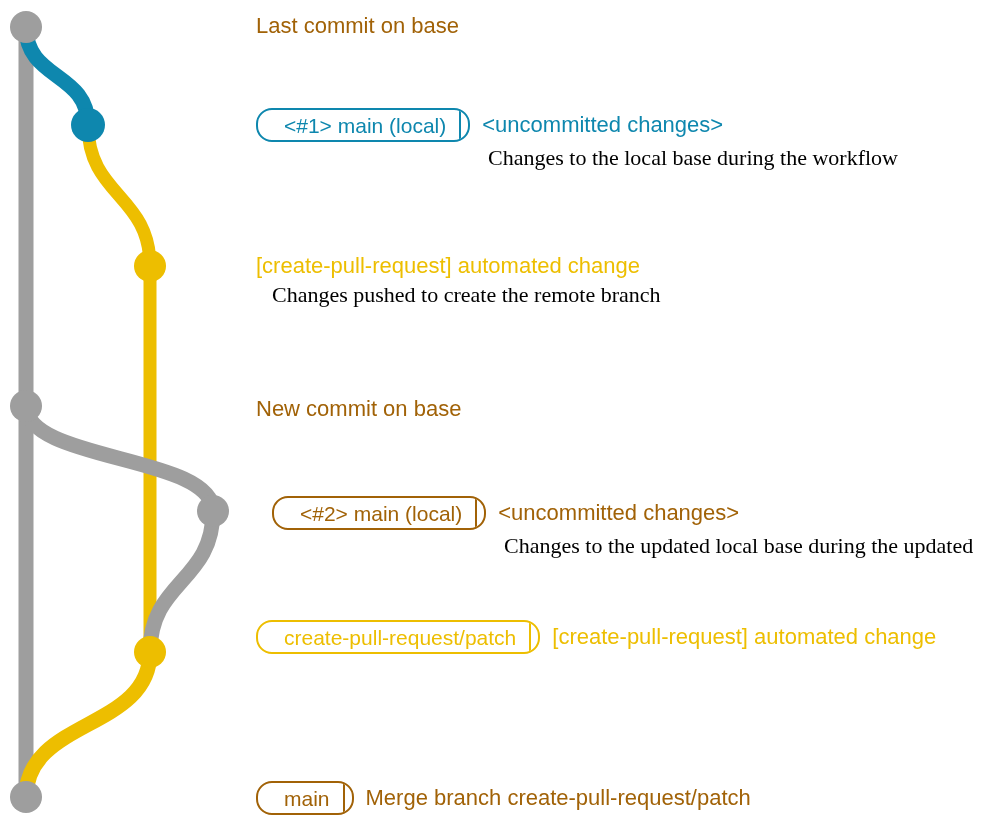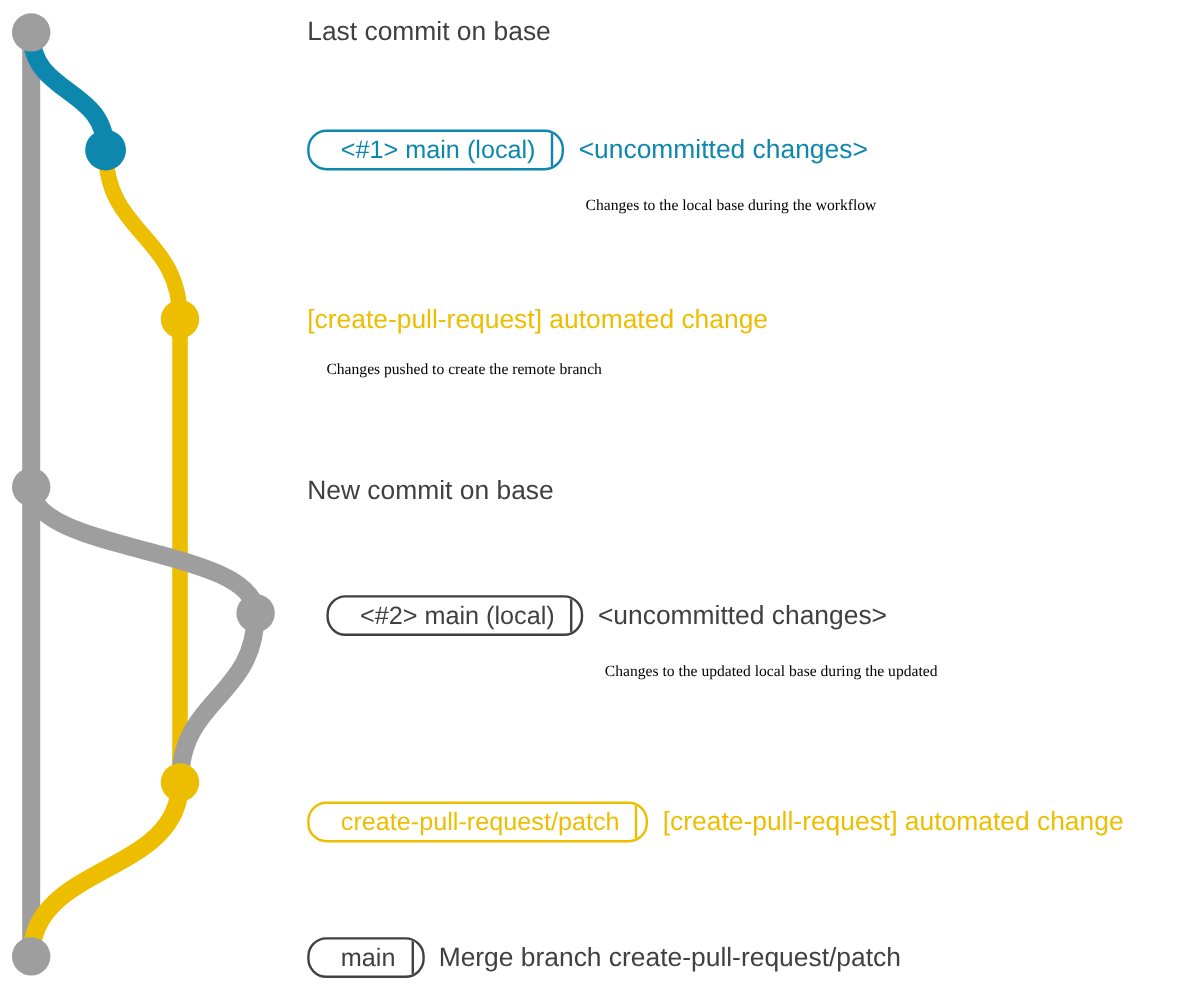--- a/index.html
+++ b/index.html
@@ -72,31 +72,31 @@
   }
   .row-title {
     font-size: 22px;
     line-height: 26px;
     margin-left: 12px;
     font-family: Liberation Sans, sans-serif;
     white-space: nowrap;
   }
   .sub {
     font-family: "Liberation Serif", serif;
-    font-size: 13px;
+    font-size: 22px;
     line-height: 23px;
     color: #000000;
     white-space: nowrap;
-    margin-top: 17px;
+    margin-top: 4px;
   }
 
   
   .c-blue   { color: #0e87ae; }
   .c-yellow { color: #edbe00; }
-  .c-grey   { color: #404040; }
+  .c-grey   { color: #a16207; }
 </style>
 </head>
 <body>
 
 <svg id="graph-svg" viewBox="0 0 981 827" aria-hidden="true">
 
   <path d="M 26 27 L 26 797" fill="none" stroke="#9e9e9e" stroke-width="15" stroke-linecap="round"></path>
 
   <path d="M 26 27 C 26 80, 88 72, 88 125" fill="none" stroke="#0e87ae" stroke-width="15" stroke-linecap="round"></path>
 
@@ -149,21 +149,21 @@
     <div class="row c-grey">
       <span class="pill">
         <span class="pill-text">&lt;#2&gt; main (local)</span>
         <span class="pill-tail"></span>
       </span>
       <span class="row-title">&lt;uncommitted changes&gt;</span>
     </div>
     <div class="sub" style="margin-left:232px;">Changes to the updated local base during the updated</div>
   </div>
 
-  <div class="entry" style="left:256px; top:668px;">
+  <div class="entry" style="left:256px; top:620px;">
     <div class="row c-yellow">
       <span class="pill">
         <span class="pill-text">create-pull-request/patch</span>
         <span class="pill-tail"></span>
       </span>
       <span class="row-title">[create-pull-request] automated change</span>
     </div>
   </div>
 
   <div class="entry" style="left:256px; top:781px;">

